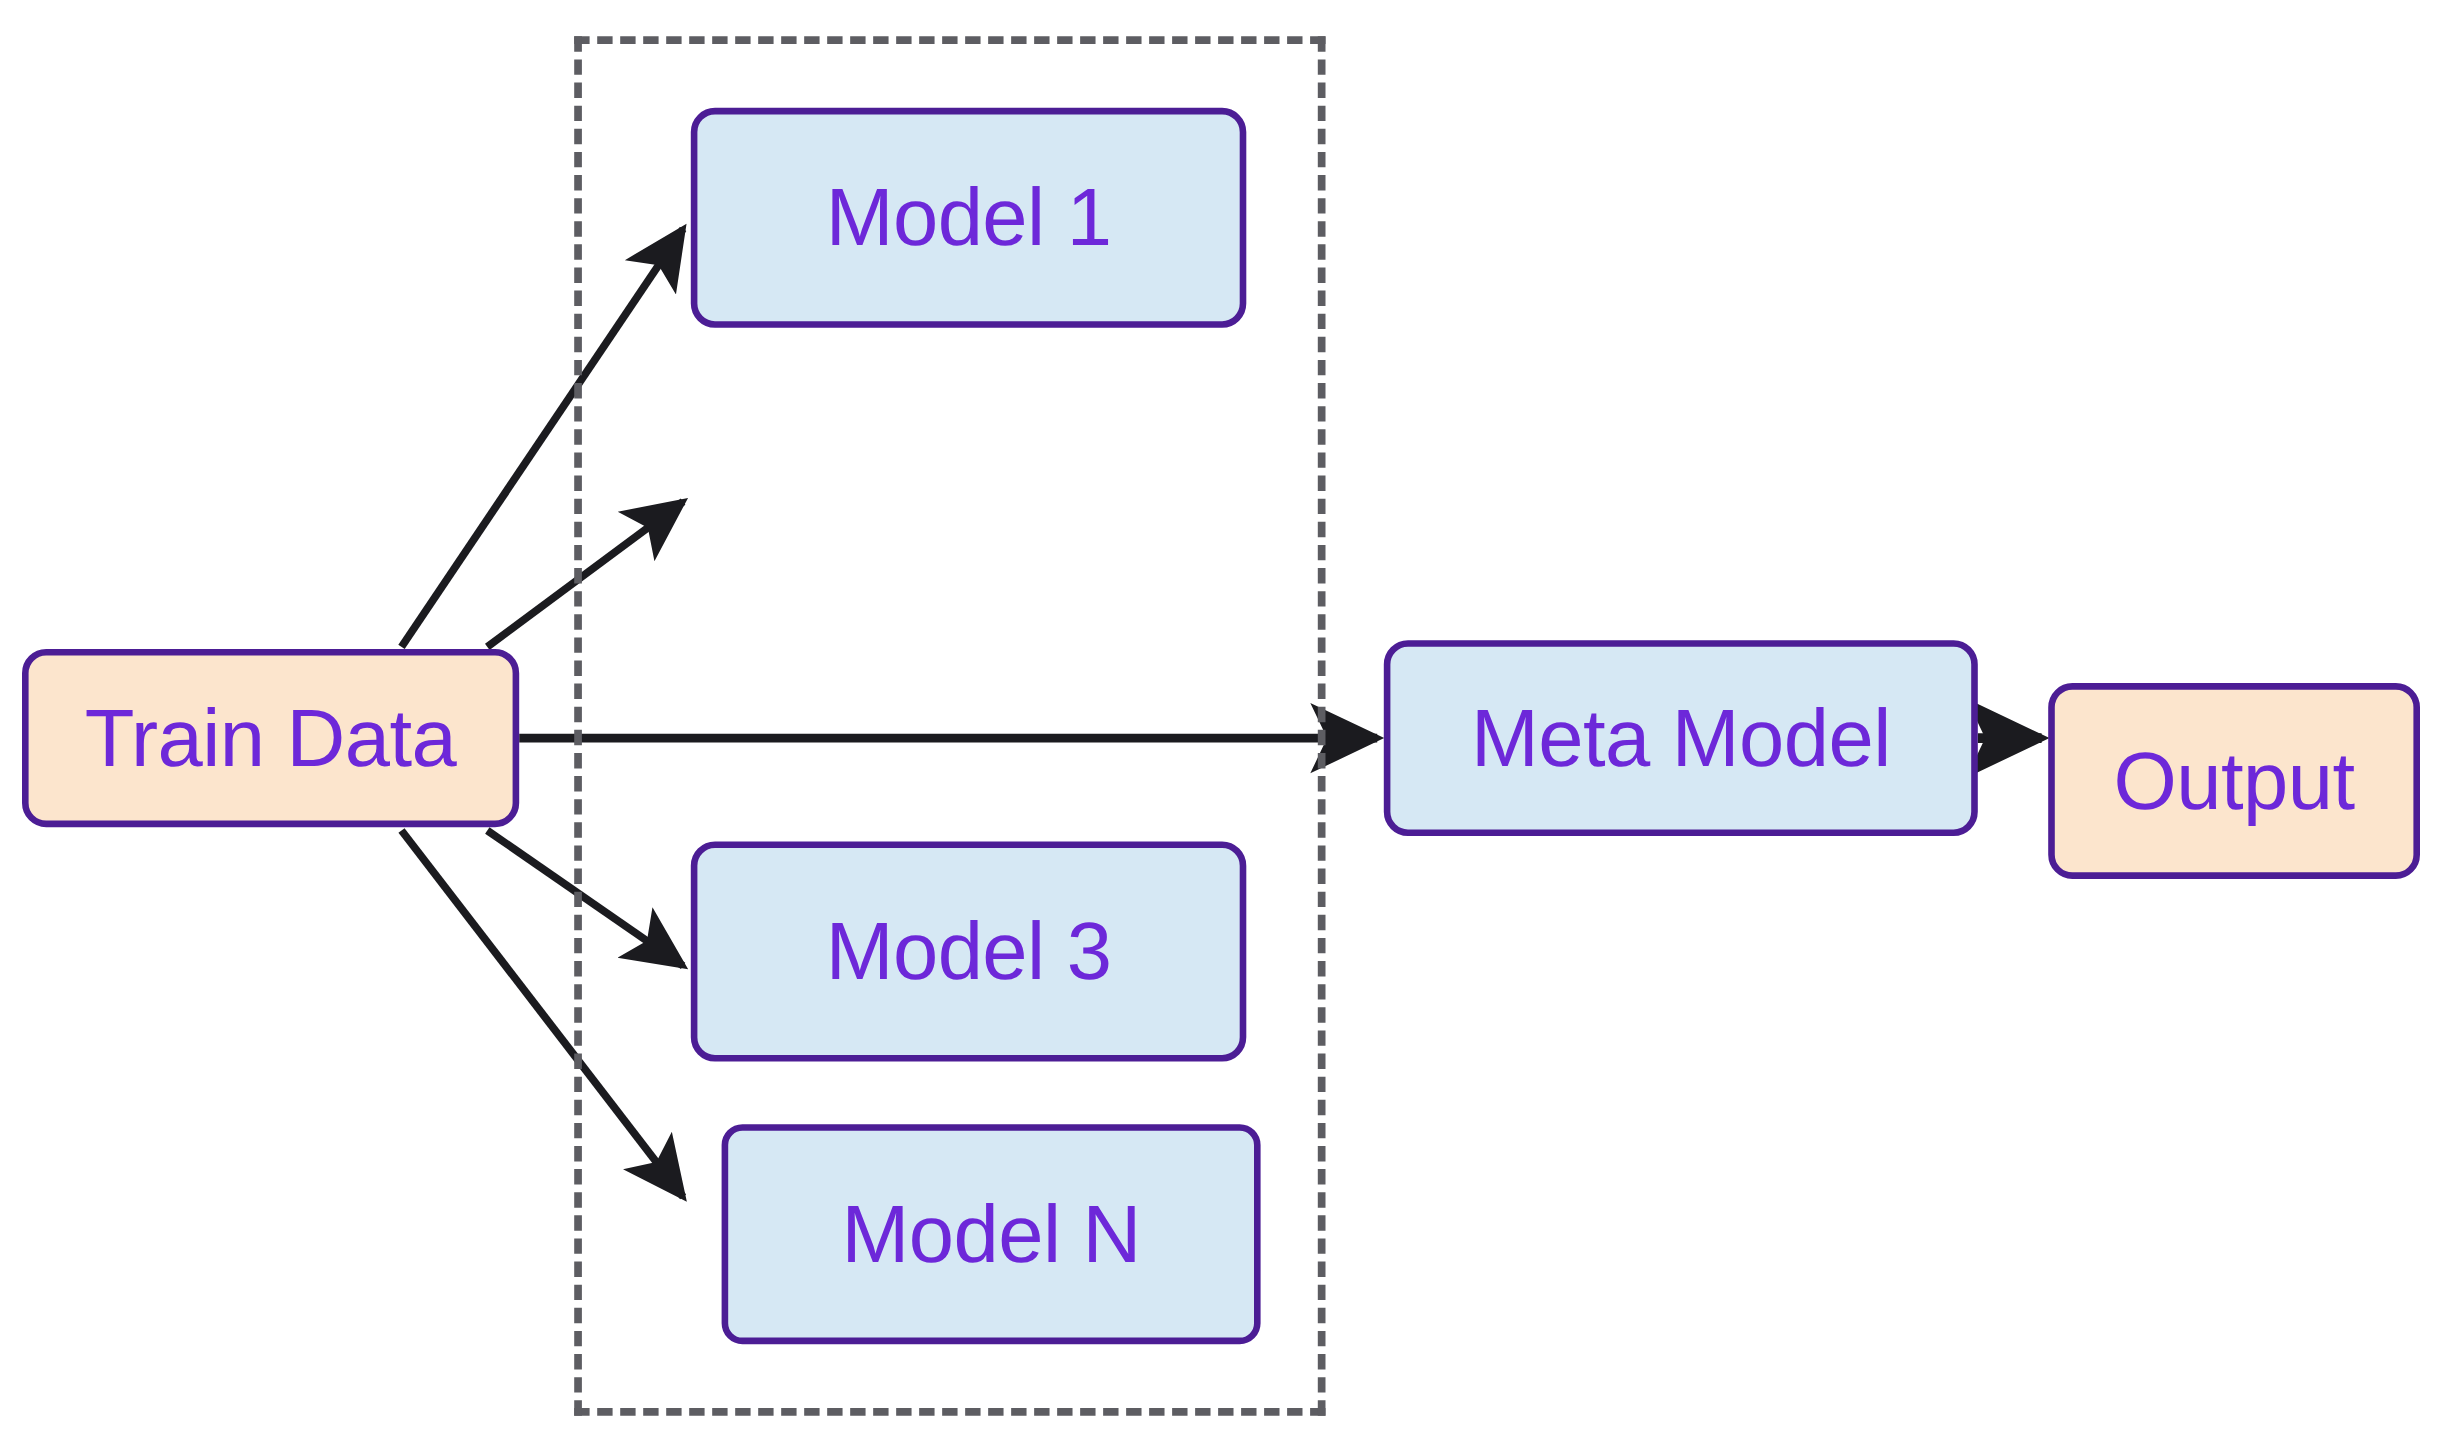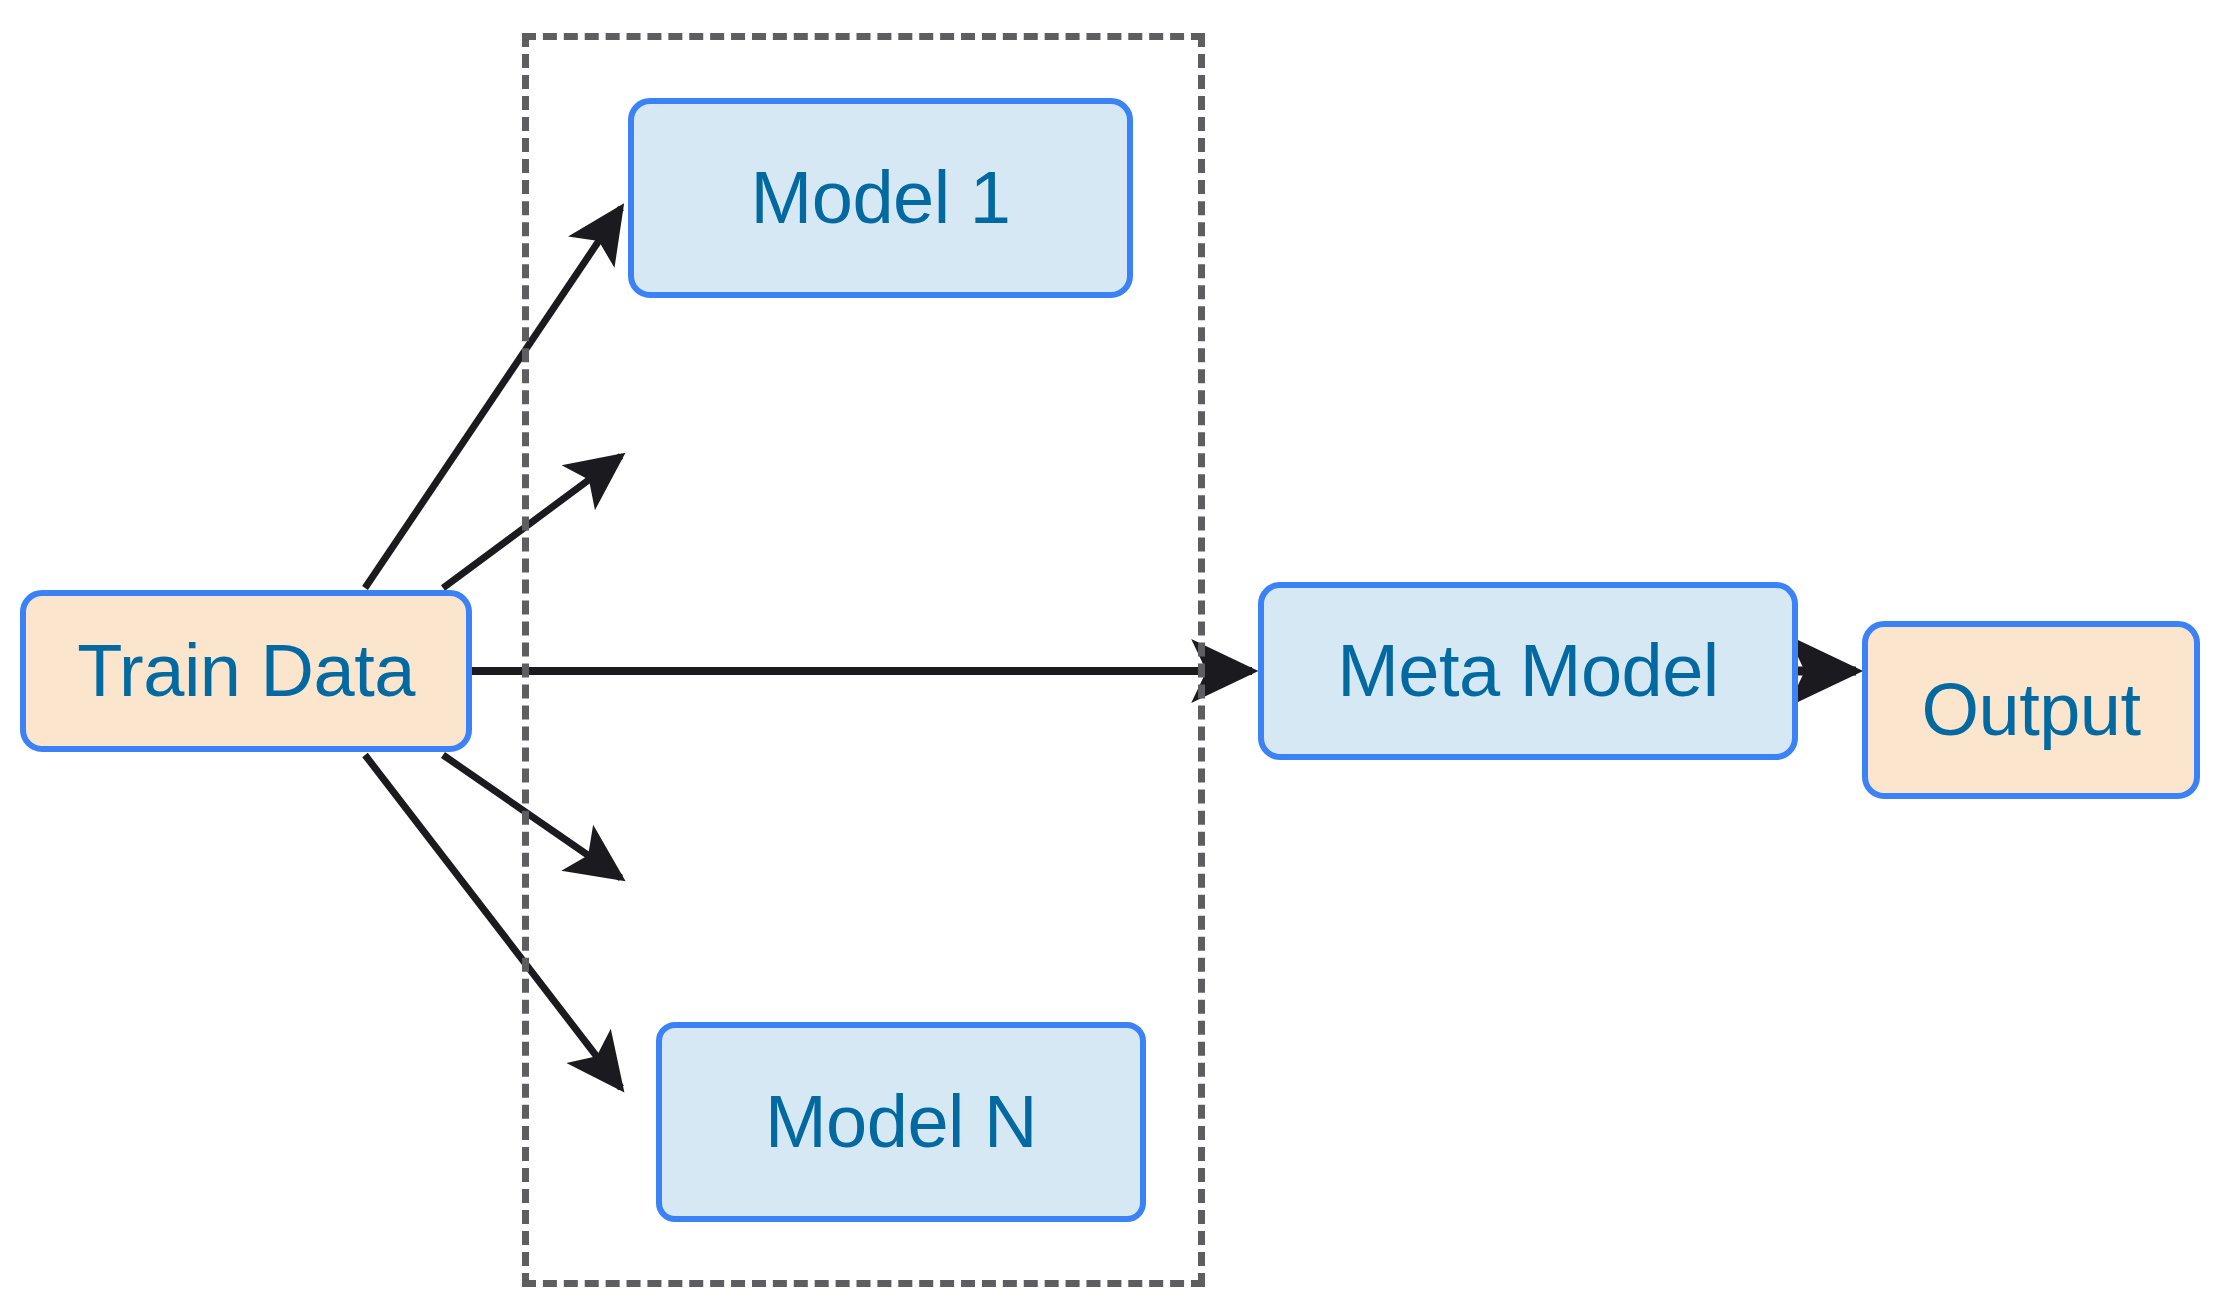--- a/index.html
+++ b/index.html
@@ -20,26 +20,26 @@
   #edges {
     position: absolute;
     left: 0;
     top: 0;
     width: 2215px;
     height: 1313px;
   }
   .node {
     position: absolute;
     box-sizing: border-box;
-    border: 6px solid #3b82f6;
+    border: 6px solid #4c1d95;
     border-radius: 22px;
     display: flex;
     align-items: center;
     justify-content: center;
-    color: #0369a1;
+    color: #6d28d9;
     font-size: 74px;
     font-weight: 400;
     letter-spacing: -0.5px;
     white-space: nowrap;
     line-height: 1;
     z-index: 3;
   }
   .node-blue { background: #d6e8f4; }
   .node-orange { background: #fce5cd; }
   .group-box {
@@ -80,20 +80,23 @@
 
   <div class="node node-orange" style="left:20px; top:590px; width:452px; height:162px;">
     <span class="node-label">Train Data</span>
   </div>
 
   <div class="node node-blue" style="left:628px; top:98px; width:505px; height:200px;">
     <span class="node-label">Model 1</span>
   </div>
 
 
+  <div class="node node-blue" style="left:628px; top:765px; width:505px; height:200px;">
+    <span class="node-label">Model 3</span>
+  </div>
 
   <div class="node node-blue" style="left:656px; top:1022px; width:490px; height:200px;border-radius:19px;">
     <span class="node-label">Model N</span>
   </div>
 
   <div class="node node-blue" style="left:1258px; top:582px; width:540px; height:178px;">
     <span class="node-label">Meta Model</span>
   </div>
 
   <div class="node node-orange" style="left:1862px; top:582px; width:338px; height:178px;margin-top:39px;">

